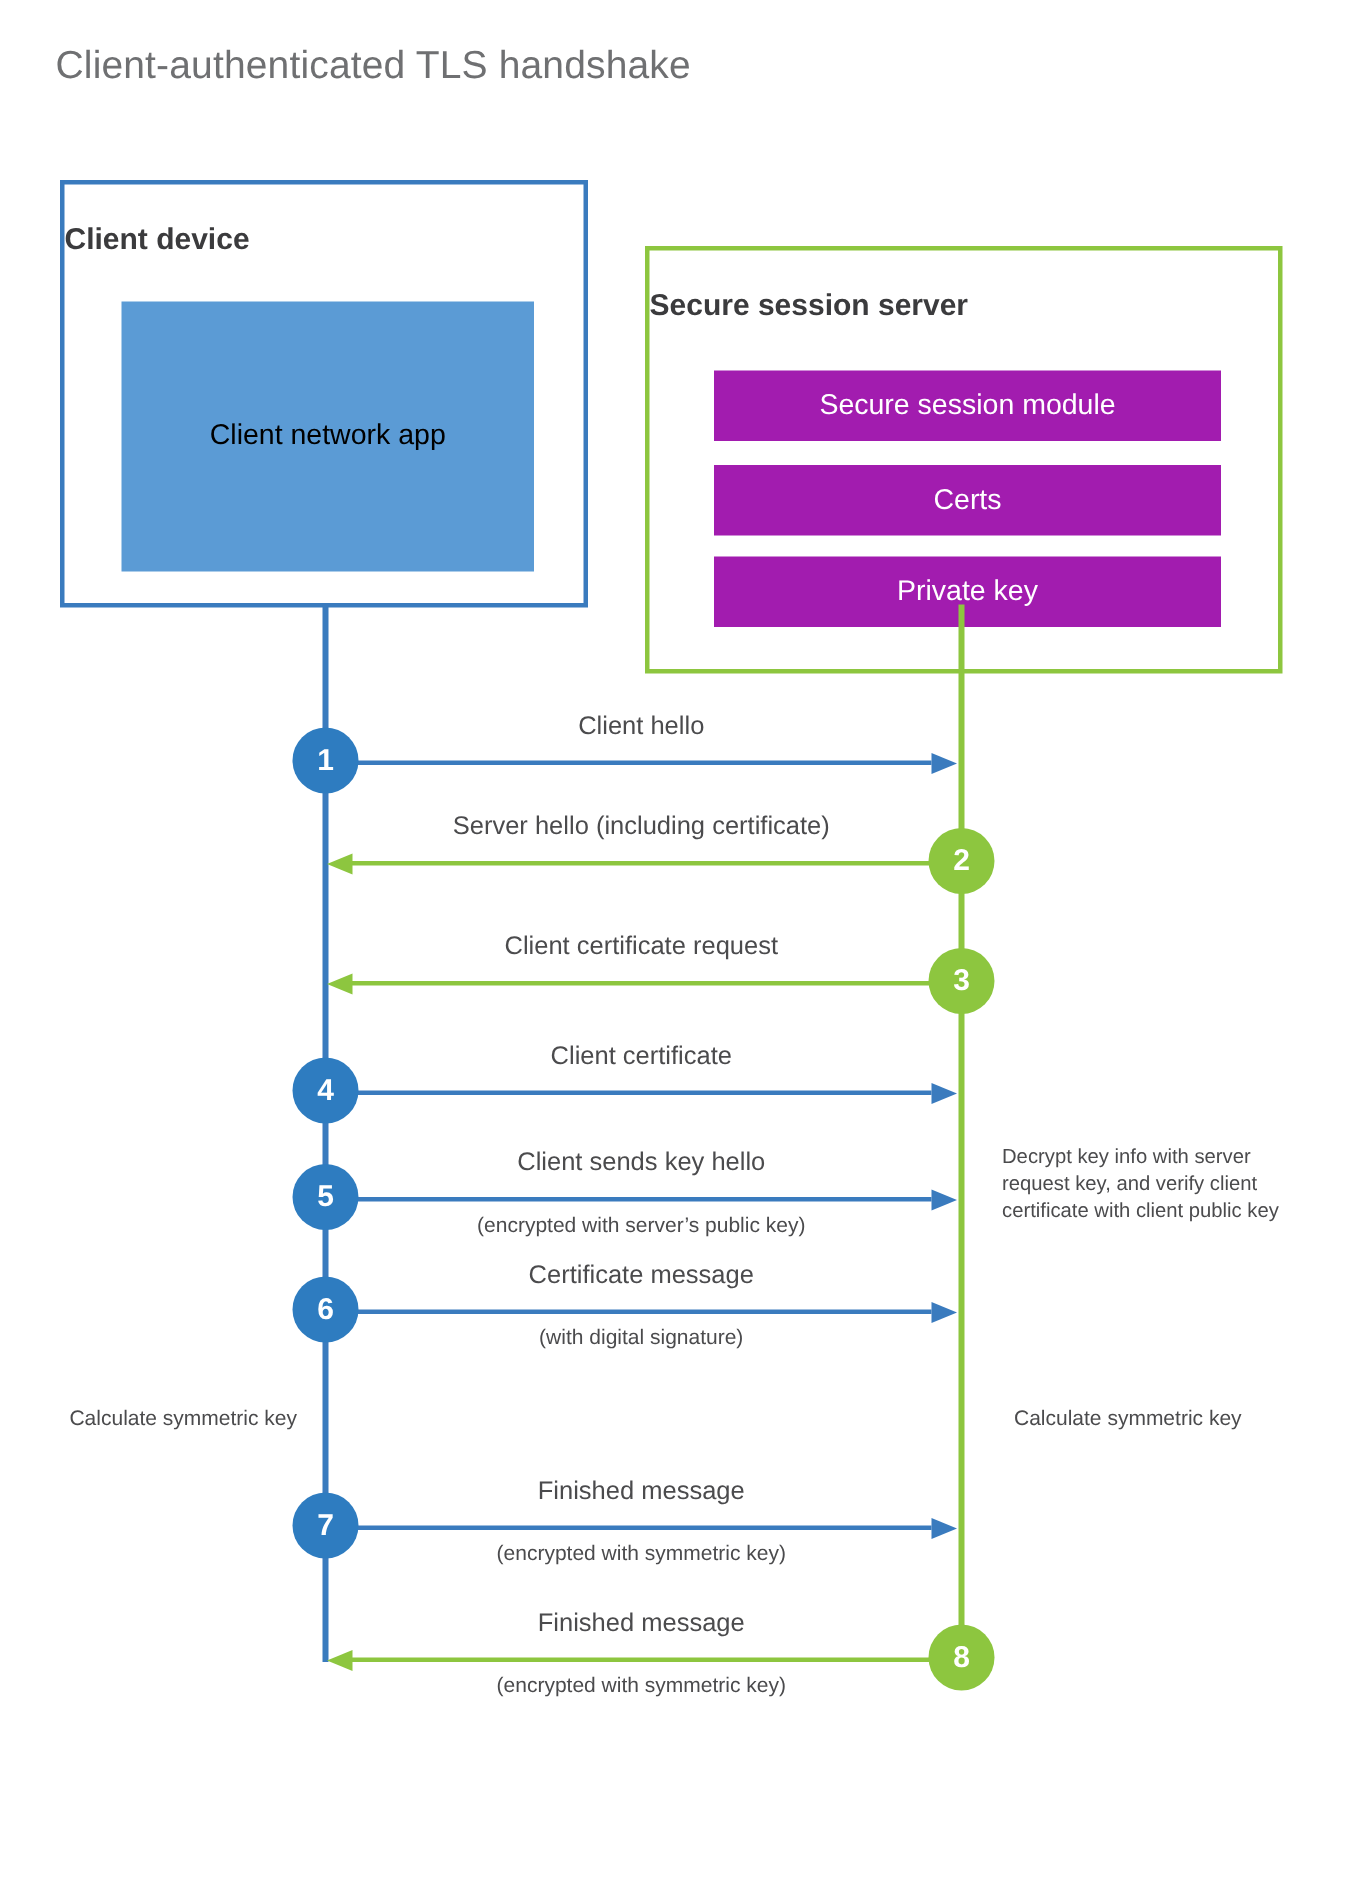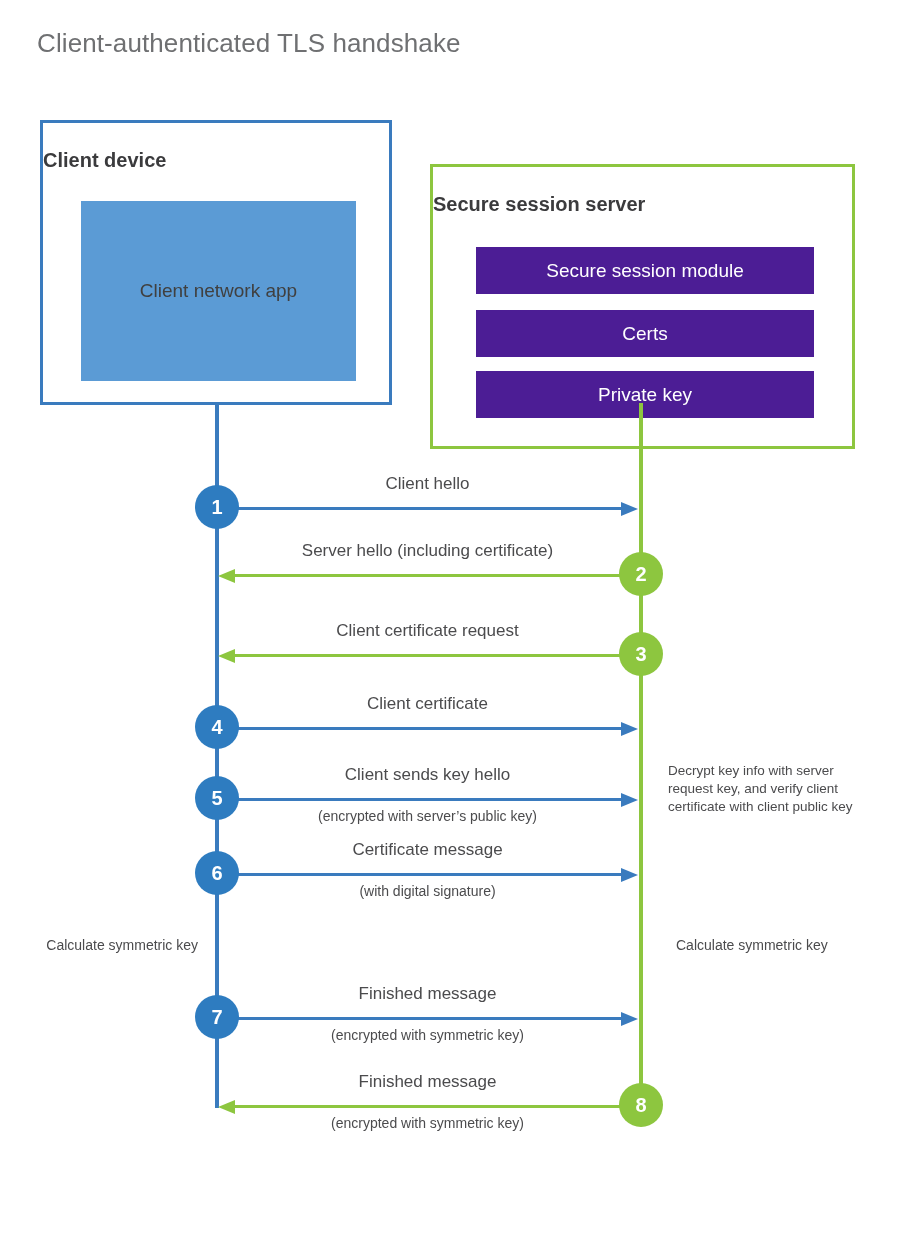--- a/index.html
+++ b/index.html
@@ -16,25 +16,25 @@
   
   .party-box{position:absolute;background:#fff;box-sizing:border-box;}
   #client-box{left:40px;top:120px;width:352px;height:285px;border:3px solid #3a7bbe;}
   #server-box{left:430px;top:120px;width:425px;height:285px;border:3px solid #8dc63f;margin-top:44px;}
 
   .party-title{position:absolute;left:0;right:0;top:26px;text-align:left;
                font-size:20px;font-weight:700;color:#3b3b3d;}
 
   
   #client-app{position:absolute;left:38px;top:78px;width:275px;height:180px;
-              background:#5b9bd5;color:#404040;font-size:19px;line-height:28px;
+              background:#5b9bd5;color:#000000;font-size:19px;line-height:28px;
               display:flex;align-items:center;justify-content:center;text-align:center;}
 
   
-  .srv-bar{position:absolute;left:43px;width:338px;height:47px;background:#4c1d95;
+  .srv-bar{position:absolute;left:43px;width:338px;height:47px;background:#a21caf;
            color:#fff;font-size:19px;display:flex;align-items:center;
            justify-content:center;text-align:center;box-sizing:border-box;}
   #srv-bar-0{top:80px;}
   #srv-bar-1{top:143px;}
   #srv-bar-2{top:204px;}
 
   
   .lifeline{position:absolute;width:4px;}
   #client-lifeline{left:215px;top:403px;height:705px;background:#3a7bbe;}
   #server-lifeline{left:639px;top:403px;height:702px;background:#8dc63f;}

